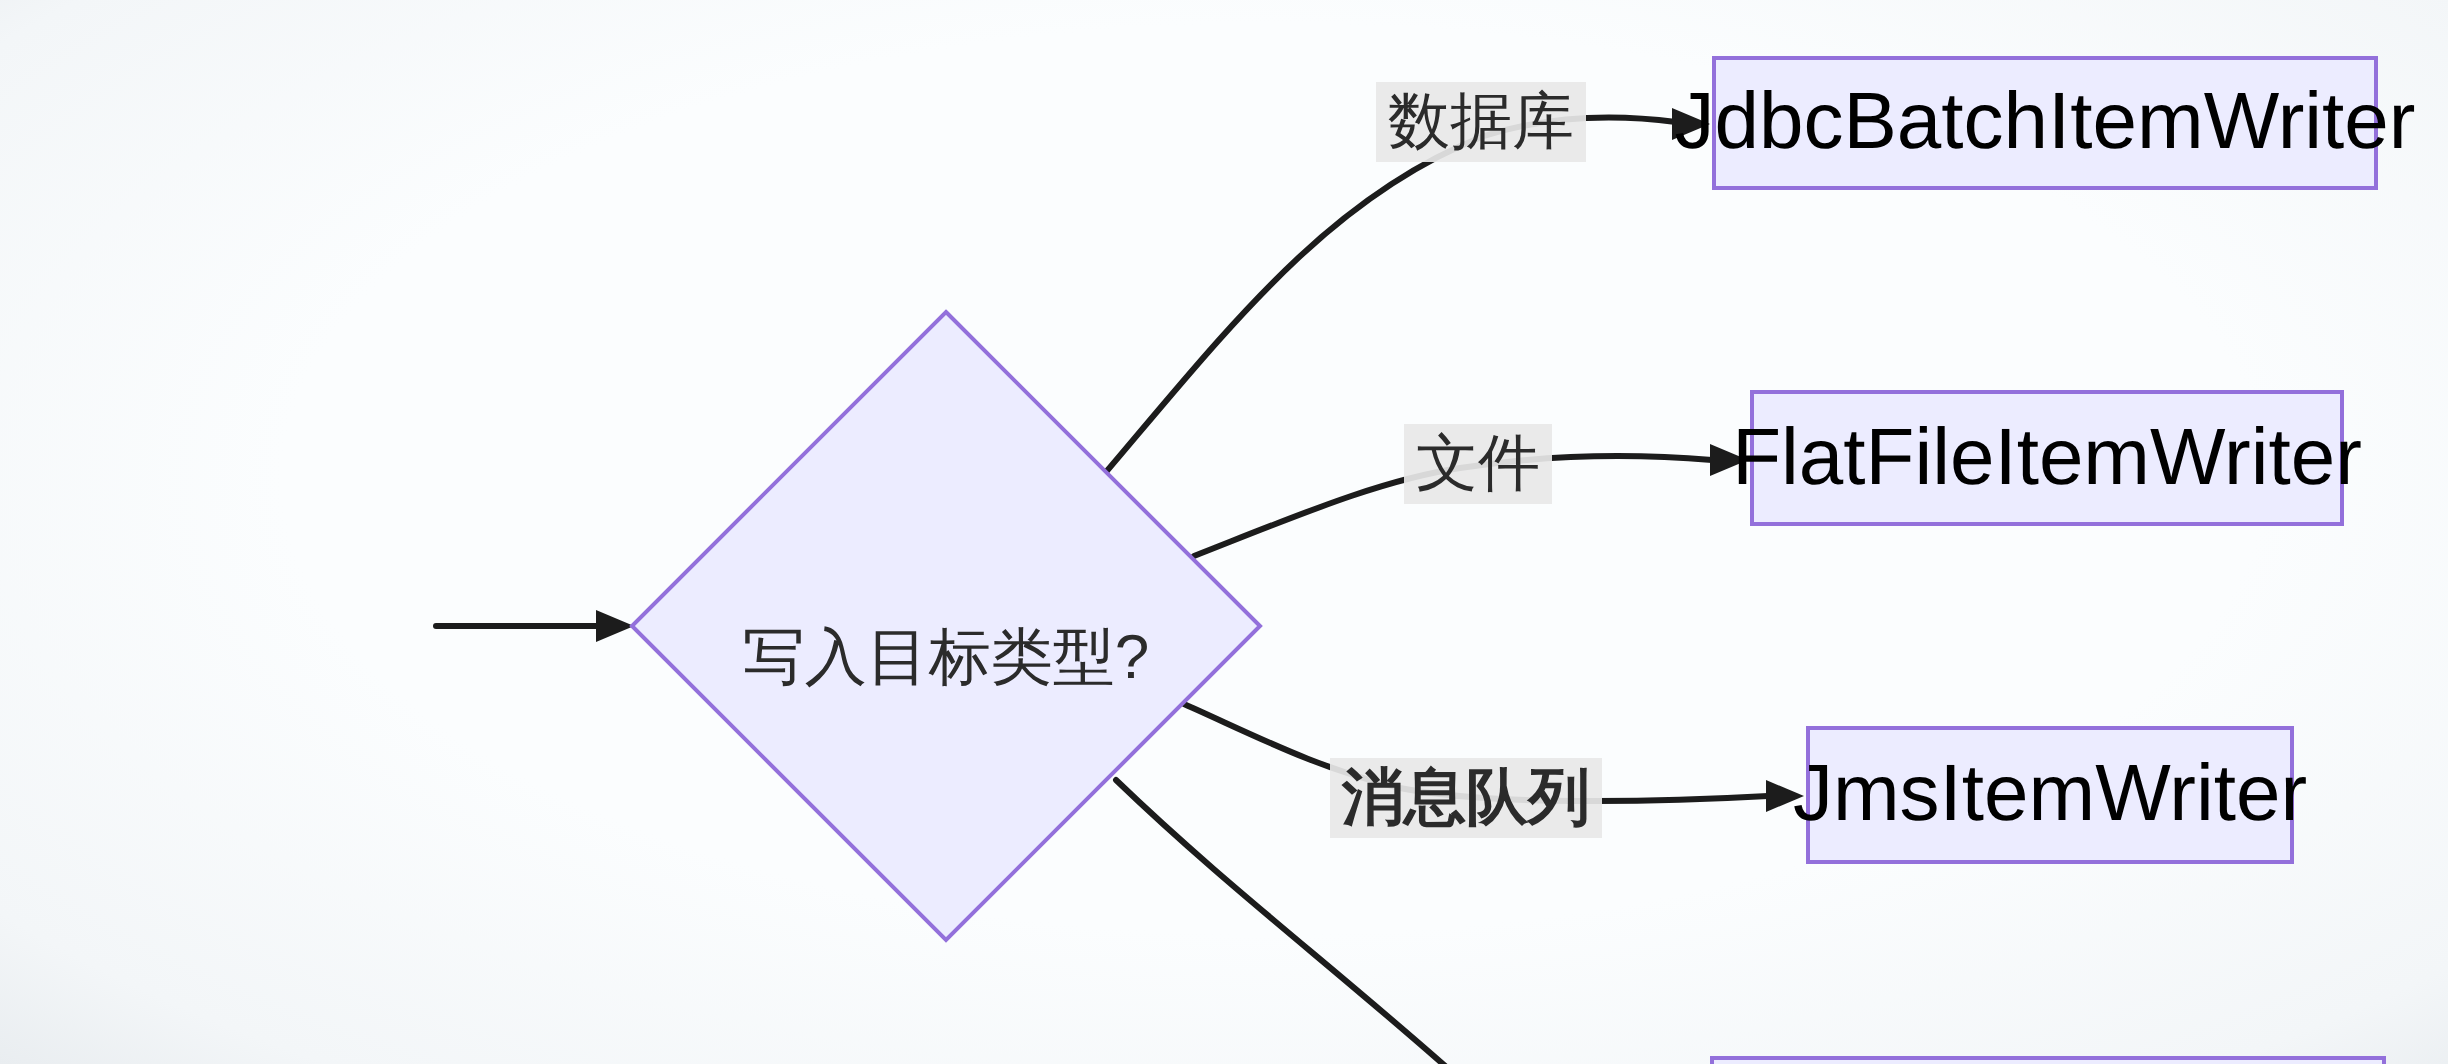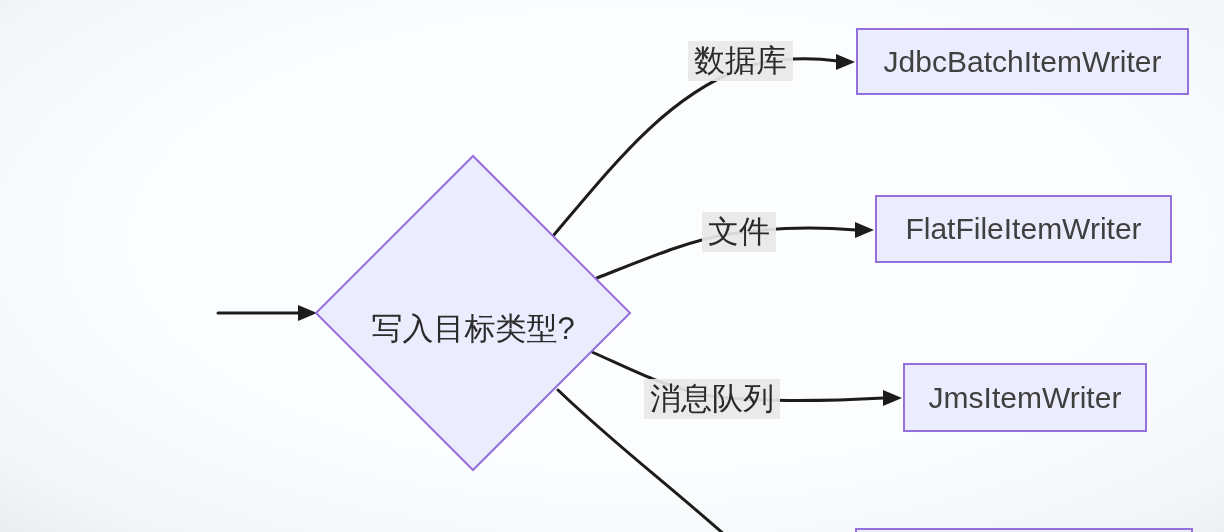--- a/index.html
+++ b/index.html
@@ -33,22 +33,22 @@
     stroke: none;
   }
   .node {
     position: absolute;
     box-sizing: border-box;
     background: #ececff;
     border: 2px solid #9370db;
     display: flex;
     align-items: center;
     justify-content: center;
-    color: #404040;
-    font-size: 30px;
+    color: #000000;
+    font-size: 40px;
     white-space: nowrap;
   }
   .node-cjk {
     font-size: 31px;
     color: #2b2b2b;
   }
   .decision-label {
     position: absolute;
     display: flex;
     align-items: center;
@@ -113,15 +113,15 @@
   <div class="node" style="left:903px; top:363px; width:244px; height:69px;">
     <span>JmsItemWriter</span>
   </div>
 
   <div class="partial-node" style="left:855px; top:528px; width:338px; height:24px;"></div>
 
   <div class="edge-label" style="left:702px; top:212px;">文件</div>
 
   <div class="edge-label" style="left:688px; top:41px;">数据库</div>
 
-  <div class="edge-label" style="left:644px; top:379px;">消息队列</div>
+  <div class="edge-label" style="left:665px; top:379px;font-weight:bold;">消息队列</div>
 
 </div>
 
 </body></html>

